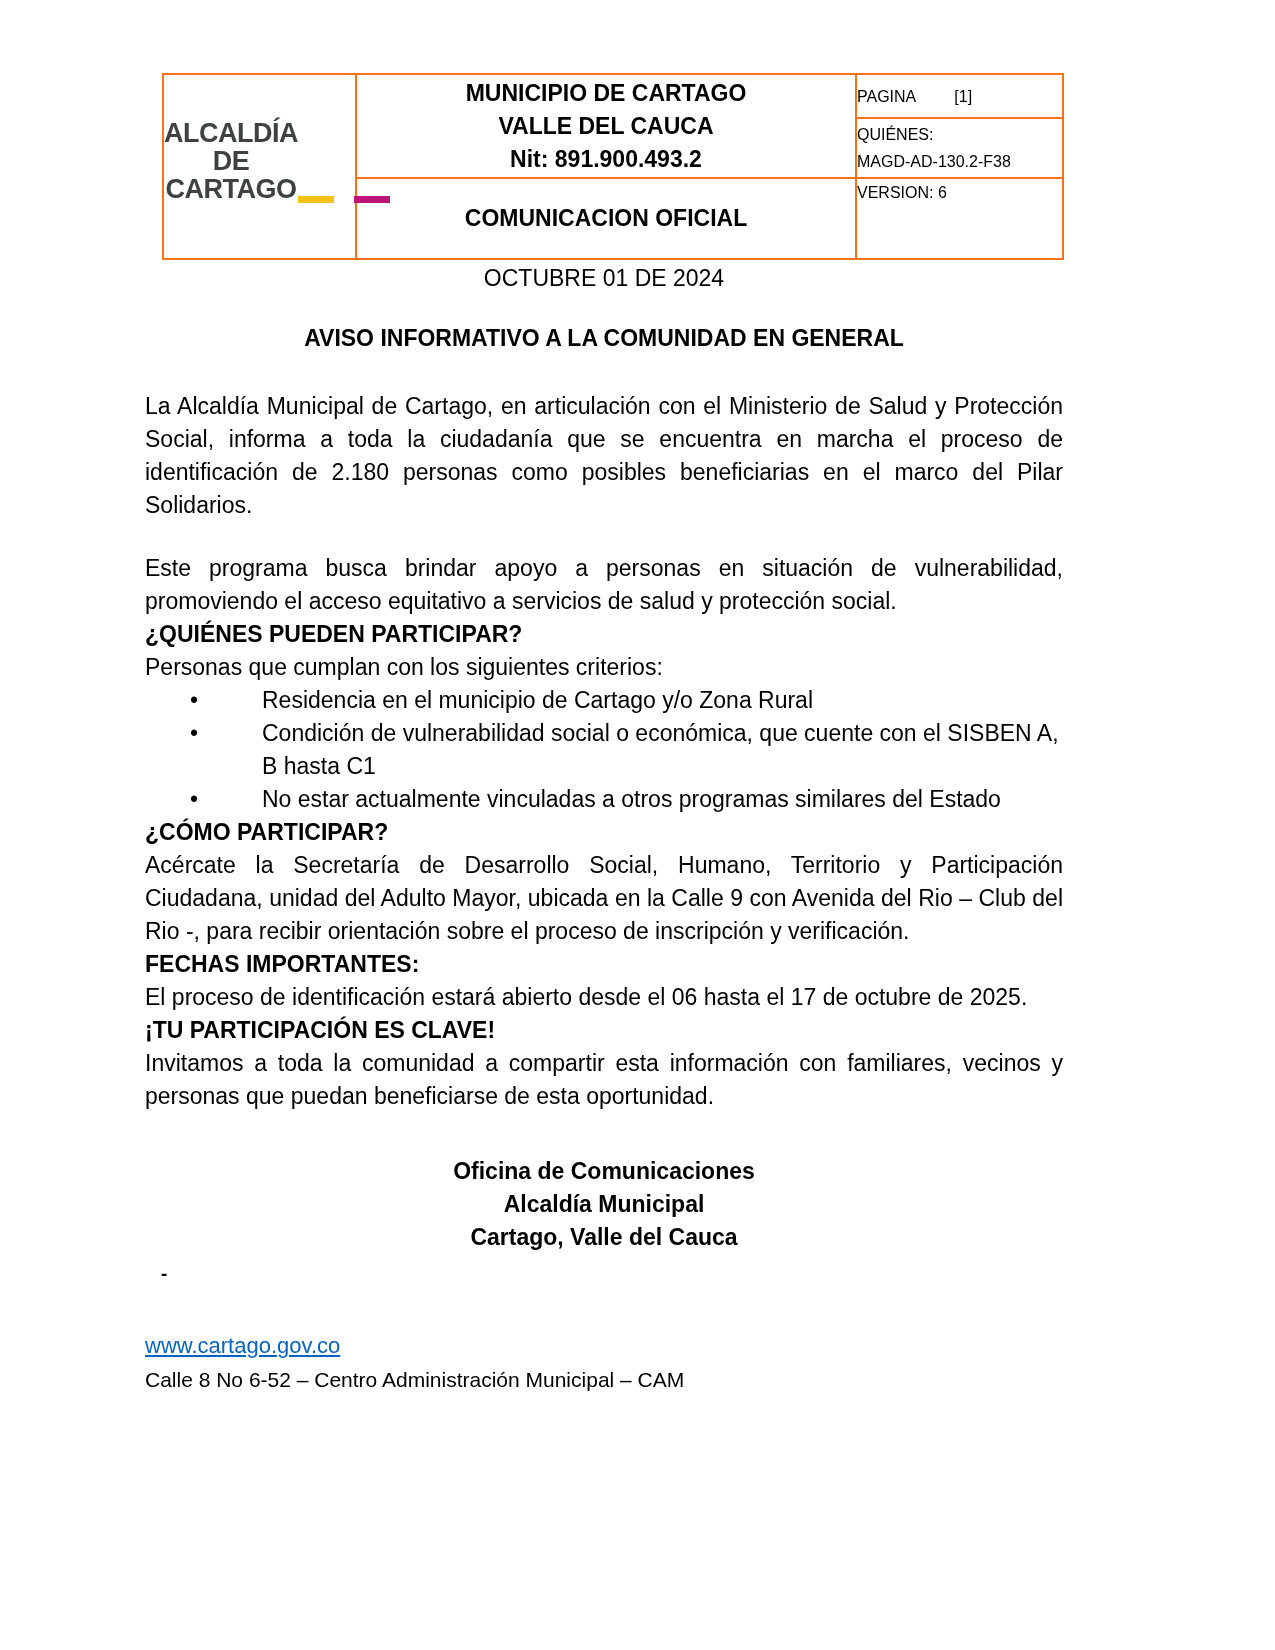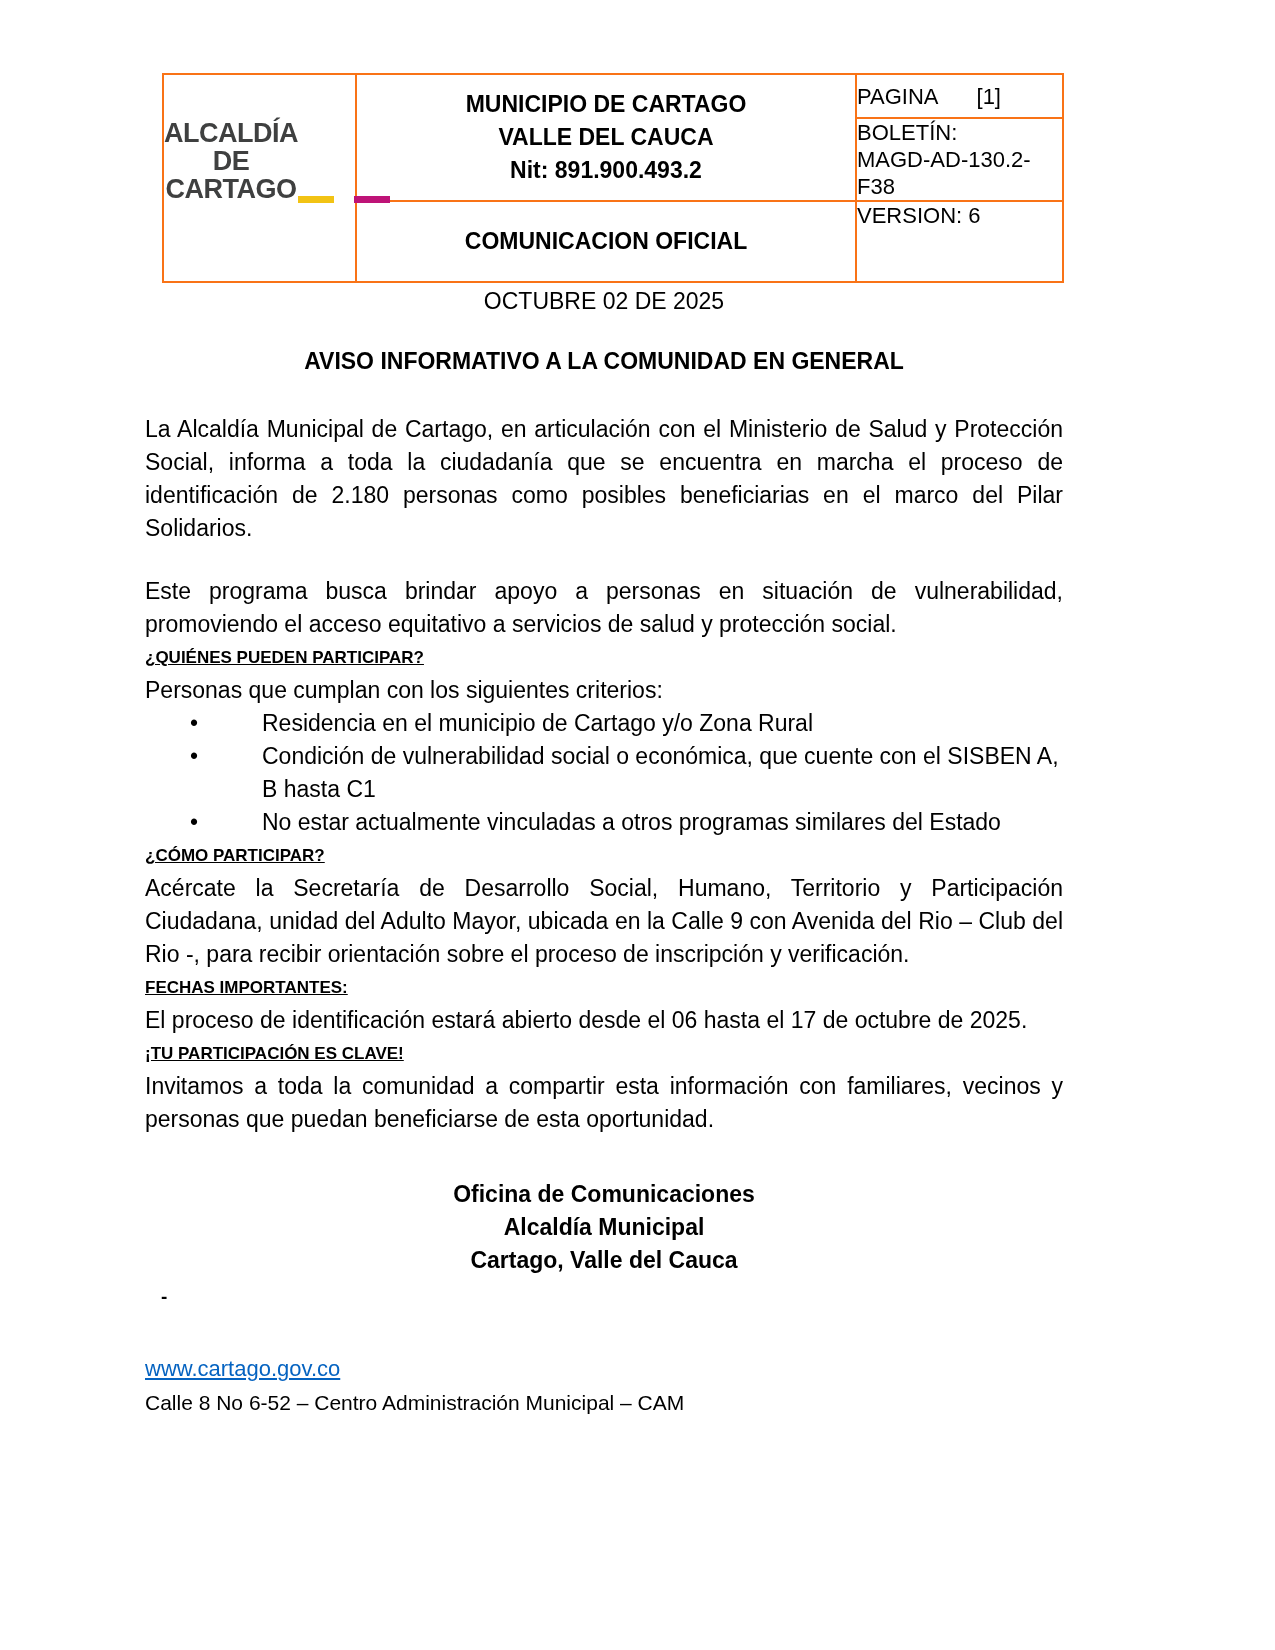--- a/index.html
+++ b/index.html
@@ -38,37 +38,37 @@
   .wordmark{margin-top:17px;font-weight:bold;color:var(--logo-text);
     font-size:27px;line-height:28px;letter-spacing:-0.5px;text-align:center;}
   .logo-bars{display:flex;gap:20px;margin-top:7px;}
   .bar{width:36px;height:7px;}
   .bar-yellow{background:var(--bar-yellow);}
   .bar-magenta{background:var(--bar-magenta);}
 
   td.entity-cell{text-align:center;vertical-align:middle;font-weight:bold;line-height:33px;}
   td.doctype-cell{text-align:center;vertical-align:middle;font-weight:bold;}
 
-  td.meta-cell{font-size:22px;line-height:27px;padding:4px 12px;vertical-align:middle;}
+  td.meta-cell{font-size:16px;line-height:27px;padding:4px 12px;vertical-align:middle;}
   td.version-cell{vertical-align:top;padding-top:10px;}
   .pagina-value{margin-left:38px;}
 
   
   p{margin:0;}
   .t-center{text-align:center;}
   .t-just{text-align:justify;}
   .bold{font-weight:bold;}
 
   .bulletin-title{margin-top:72px;}
   .bulletin-date{margin-top:2px;}
   .bulletin-subject{margin-top:27px;}
 
   .intro-p1{margin-top:35px;}
   .intro-p2{margin-top:30px;}
-  h3.sec{font-size:17px;line-height:33px;margin:0;font-weight:bold;text-decoration:underline;}
+  h3.sec{font-size:23px;line-height:33px;margin:0;font-weight:bold;}
   .h-who{margin-top:35px;}
   .h-how{margin-top:32px;}
   .h-dates{margin-top:33px;}
   .h-cta{margin-top:32px;}
 
   ul.criteria{list-style:none;margin:0;padding:0 0 0 117px;}
   ul.criteria li{position:relative;}
   ul.criteria li::before{
     content:"\2022";position:absolute;left:-72px;top:0;
   }
@@ -141,36 +141,36 @@
           <div>MUNICIPIO DE CARTAGO</div>
           <div>VALLE DEL CAUCA</div>
           <div>Nit: 891.900.493.2</div>
         </td>
         <td class="meta-cell">
           <span>PAGINA</span><span class="pagina-value">[1]</span>
         </td>
       </tr>
       <tr class="r2">
         <td class="meta-cell">
-          <div>BOLETÍN:</div>
+          <div>QUIÉNES:</div>
           <div>MAGD-AD-130.2-F38</div>
         </td>
       </tr>
       <tr class="r3">
         <td class="doctype-cell">
           <span>COMUNICACION OFICIAL</span>
         </td>
         <td class="meta-cell version-cell">
           <span>VERSION: 6</span>
         </td>
       </tr>
     </tbody>
       </table>
 
-    <p class="t-center bulletin-date">OCTUBRE 02 DE 2025</p>
+    <p class="t-center bulletin-date">OCTUBRE 01 DE 2024</p>
     <p class="t-center bold bulletin-subject">AVISO INFORMATIVO A LA COMUNIDAD EN GENERAL</p>
 
     <p class="t-just intro-p1">La Alcaldía Municipal de Cartago, en articulación con el Ministerio de Salud y Protección Social, informa a toda la ciudadanía que se encuentra en marcha el proceso de identificación de 2.180 personas como posibles beneficiarias en el marco del Pilar Solidarios.</p>
     <p class="t-just intro-p2">Este programa busca brindar apoyo a personas en situación de vulnerabilidad, promoviendo el acceso equitativo a servicios de salud y protección social.</p>
 
     <h3 class="sec h-who">¿QUIÉNES PUEDEN PARTICIPAR?</h3>
     <p>Personas que cumplan con los siguientes criterios:</p>
     <ul class="criteria">
       <li>Residencia en el municipio de Cartago y/o Zona Rural</li>
       <li>Condición de vulnerabilidad social o económica, que cuente con el SISBEN A, B hasta C1</li>

